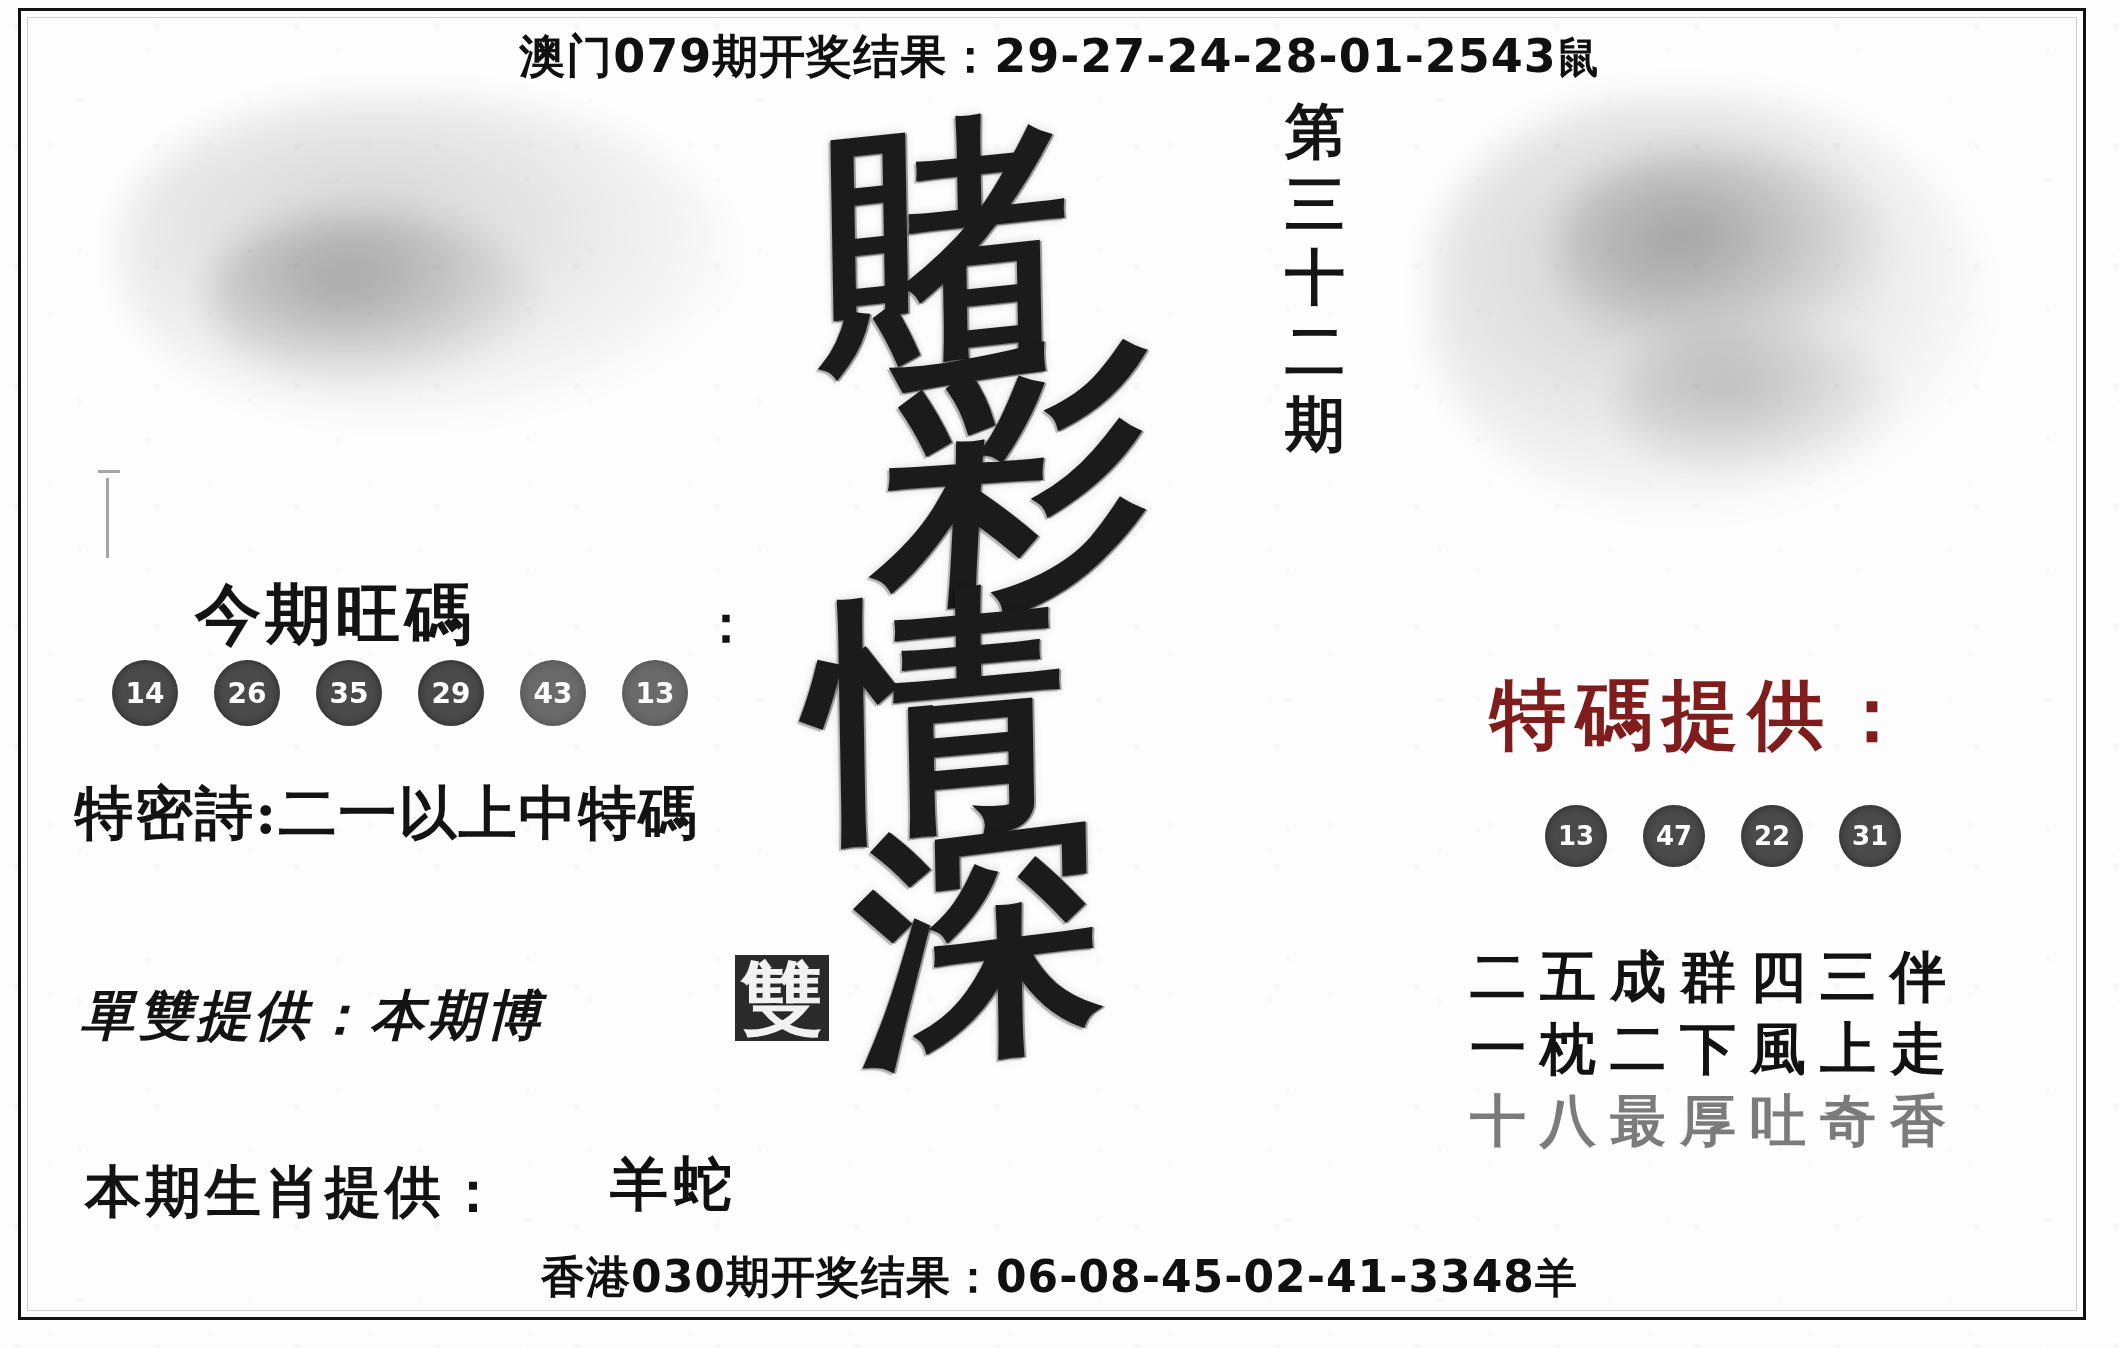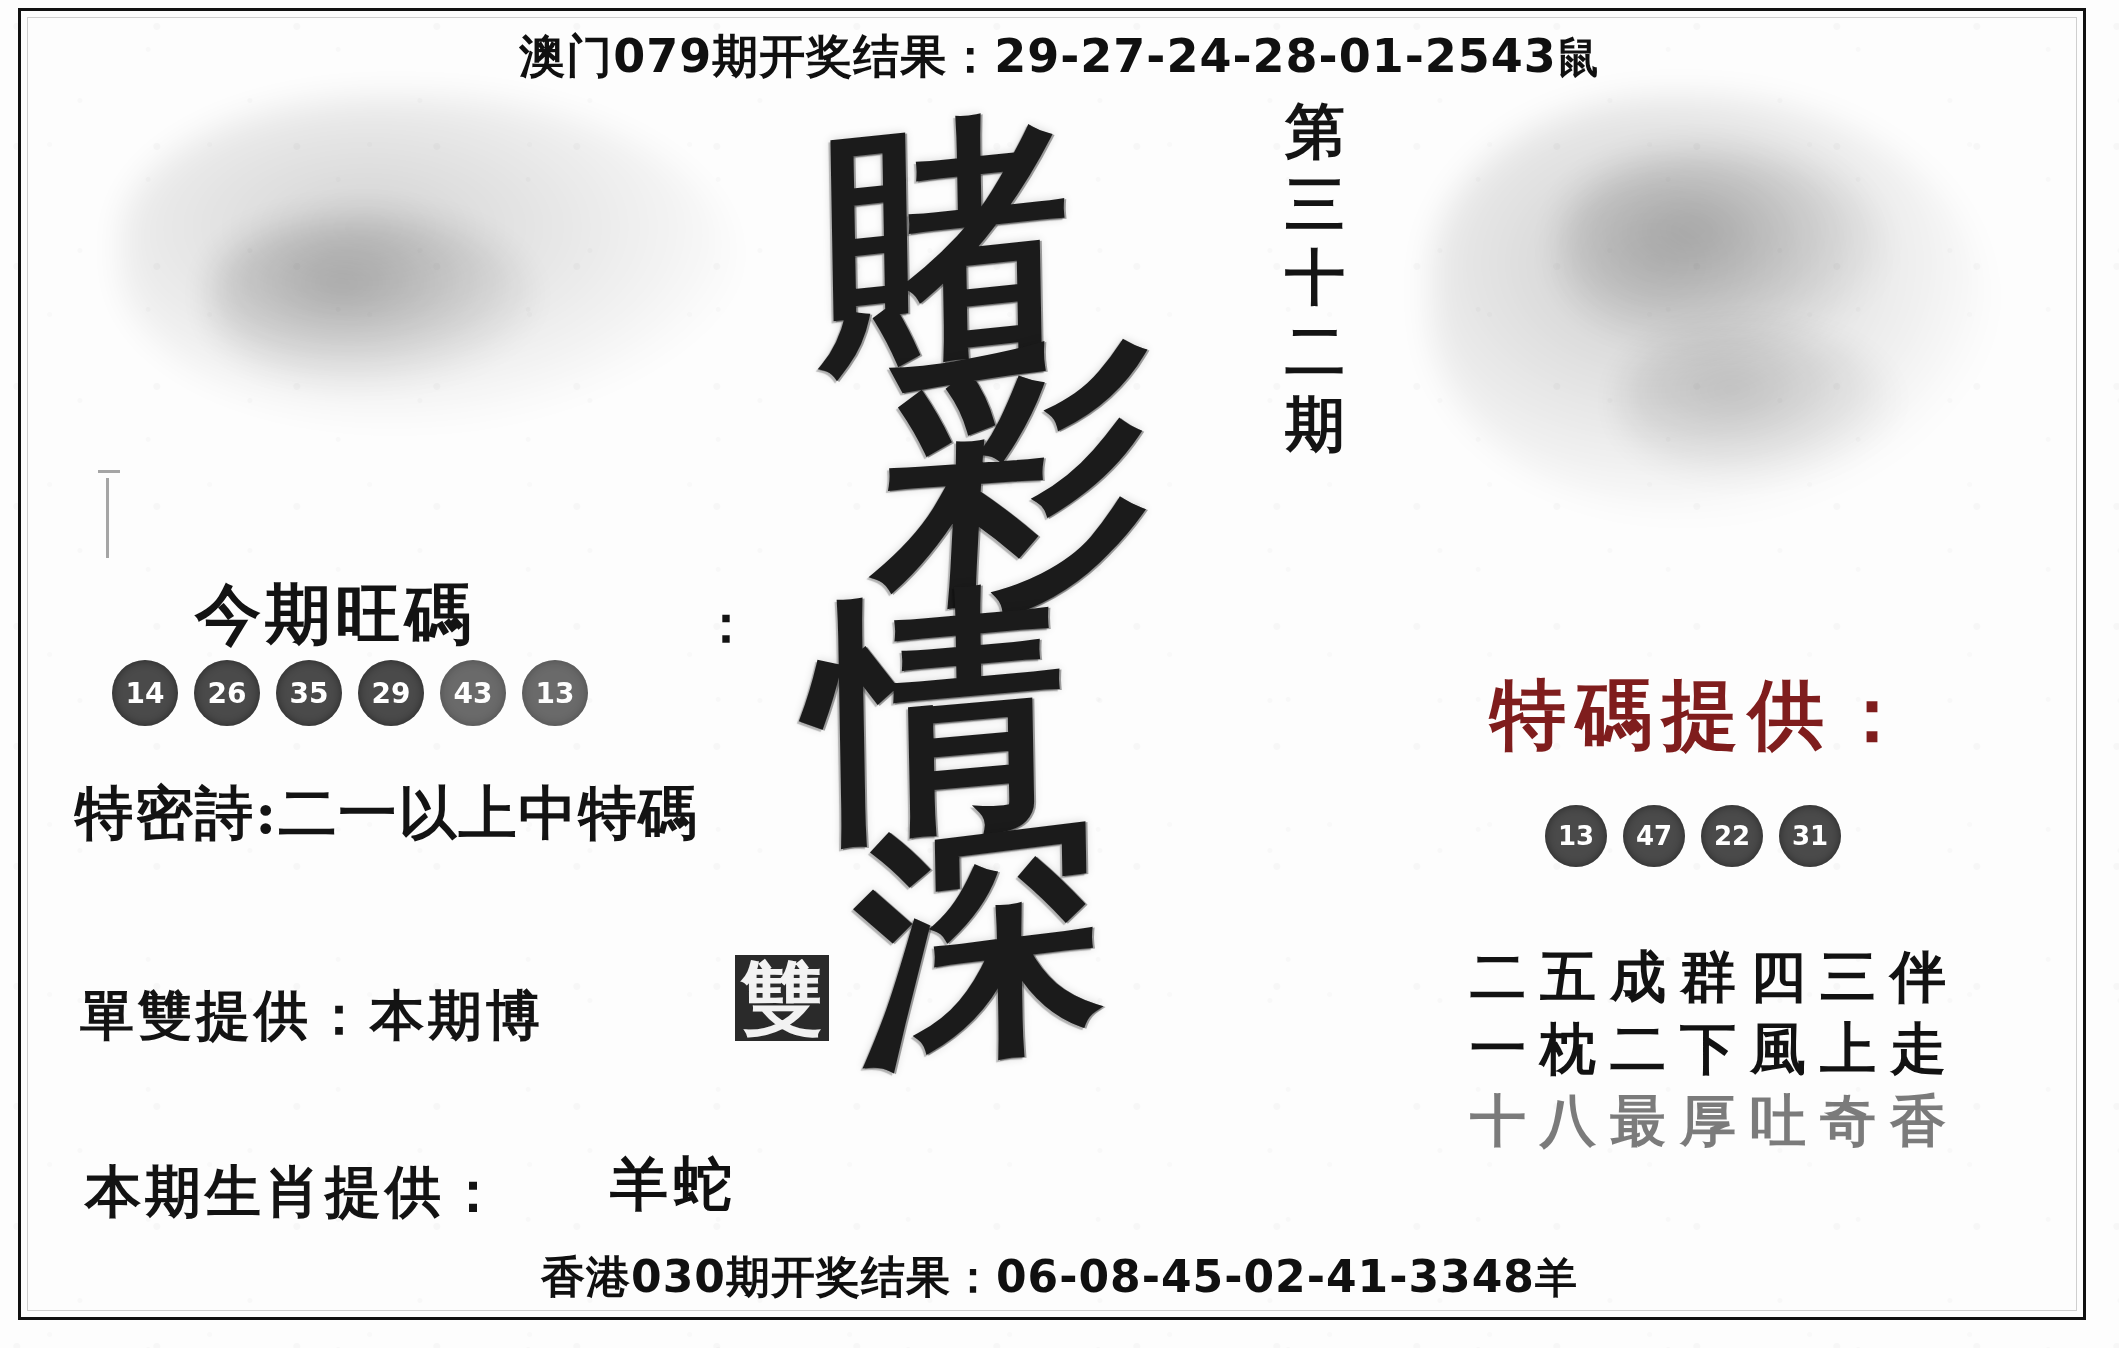--- a/index.html
+++ b/index.html
@@ -125,40 +125,40 @@
   .lbl {
     position: absolute;
     font-family: "DejaVu Serif", serif;
     font-weight: 700;
     color: #131313;
     white-space: nowrap;
   }
   .hot-label { left: 195px; top: 570px; font-size: 66px; letter-spacing: 4px; }
   .hot-colon { left: 700px; top: 590px; font-size: 52px; }
 
-  .ball-row { position: absolute; display: flex; gap: 16px; }
+  .ball-row { position: absolute; display: flex; gap: 36px; }
   .ball {
     width: 66px;
     height: 66px;
     border-radius: 50%;
     background: #4a4a4a;
     color: #fff;
     font-family: "DejaVu Sans", sans-serif;
     font-size: 28px;
     font-weight: 700;
     display: flex;
     align-items: center;
     justify-content: center;
     box-shadow: inset 0 0 10px rgba(0,0,0,.45);
   }
   .ball.faded { opacity: .82; }
   .hot-balls { left: 112px; top: 660px; }
 
   .poem-line { left: 75px; top: 775px; font-size: 58px; letter-spacing: 2px; }
-  .oddeven-line { left: 80px; top: 980px; font-size: 54px; letter-spacing: 4px; }
+  .oddeven-line { left: 80px; top: 980px; font-size: 54px; letter-spacing: 4px; font-style: italic; }
   .oddeven-big {
     position: absolute;
     left: 735px;
     top: 955px;
     font-family: "DejaVu Serif", serif;
     font-size: 82px;
     font-weight: 700;
     color: #0d0d0d;
     background: #2a2a2a;
     color: #f2f2f2;

